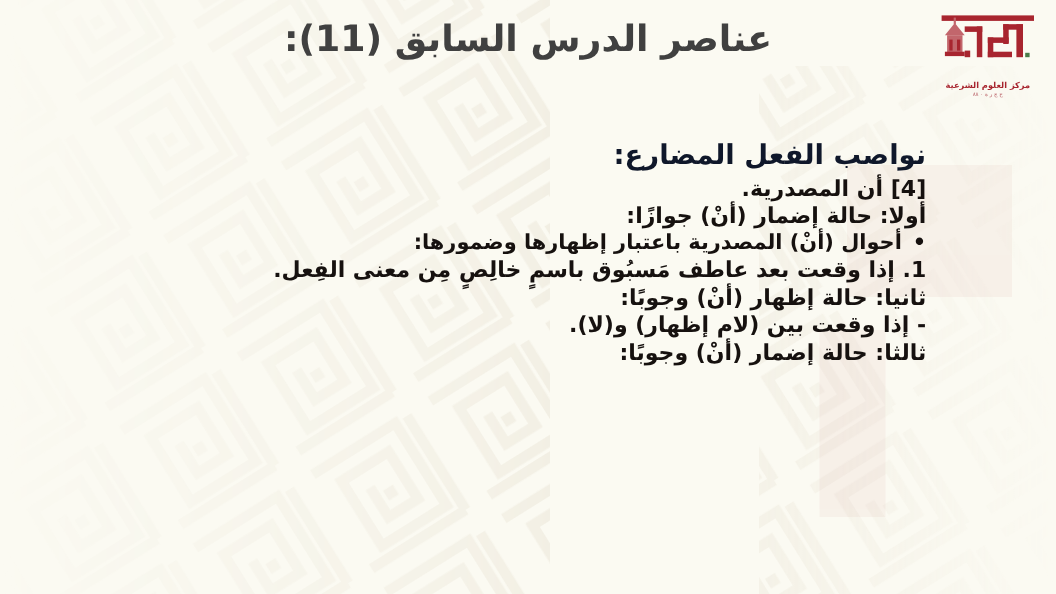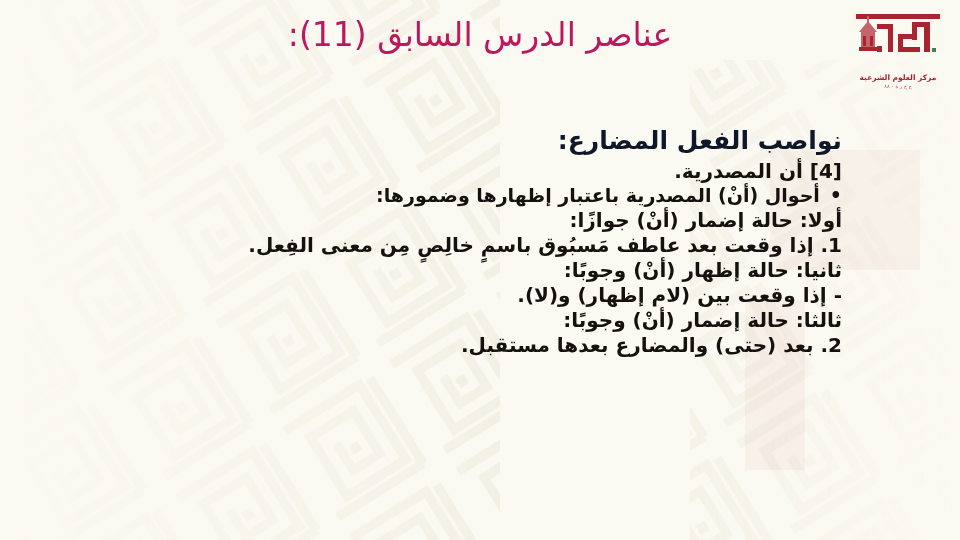--- a/index.html
+++ b/index.html
@@ -61,23 +61,23 @@
     line-height: 1.2;
   }
 
   
   #title {
     position: absolute;
     top: 14px;
     left: 0;
     width: 960px;
     text-align: center;
-    color: #be185d;
+    color: #404040;
     font-size: 33px;
-    font-weight: normal;
+    font-weight: bold;
     direction: rtl;
     line-height: 1.25;
     letter-spacing: 0px;
   }
 
   
   #body-block {
     position: absolute;
     top: 128px;
     right: 118px;
@@ -223,23 +223,22 @@
       </svg>
     </div>
     <div class="logo-sub">مركز العلوم الشرعية</div>
     <div class="logo-sub2">ح ج ر ة ٠ ٨٨</div>
   </div>
 
   <div id="body-block">
     <div class="ln heading">نواصب الفعل المضارع:</div>
     <div id="lines">
         <div class="ln lvl-a"><span class="num-lbl">[4]</span> <span>أن المصدرية.</span></div>
+        <div class="ln lvl-ord"><span>أولا: حالة إضمار (أنْ) جوازًا:</span></div>
         <div class="ln lvl-bullet"><span class="dot">•</span><span>أحوال (أنْ) المصدرية باعتبار إظهارها وضمورها:</span></div>
-        <div class="ln lvl-ord"><span>أولا: حالة إضمار (أنْ) جوازًا:</span></div>
         <div class="ln lvl-num"><span class="num-lbl">1.</span> <span>إذا وقعت بعد عاطف مَسبُوق باسمٍ خالِصٍ مِن معنى الفِعل.</span></div>
         <div class="ln lvl-ord"><span>ثانيا: حالة إظهار (أنْ) وجوبًا:</span></div>
         <div class="ln lvl-num"><span class="num-lbl">-</span> <span>إذا وقعت بين (لام إظهار) و(لا).</span></div>
         <div class="ln lvl-ord"><span>ثالثا: حالة إضمار (أنْ) وجوبًا:</span></div>
-        <div class="ln lvl-num"><span class="num-lbl">2.</span> <span>بعد (حتى) والمضارع بعدها مستقبل.</span></div>
       </div>
   </div>
 
 </div>
 
 </body></html>

